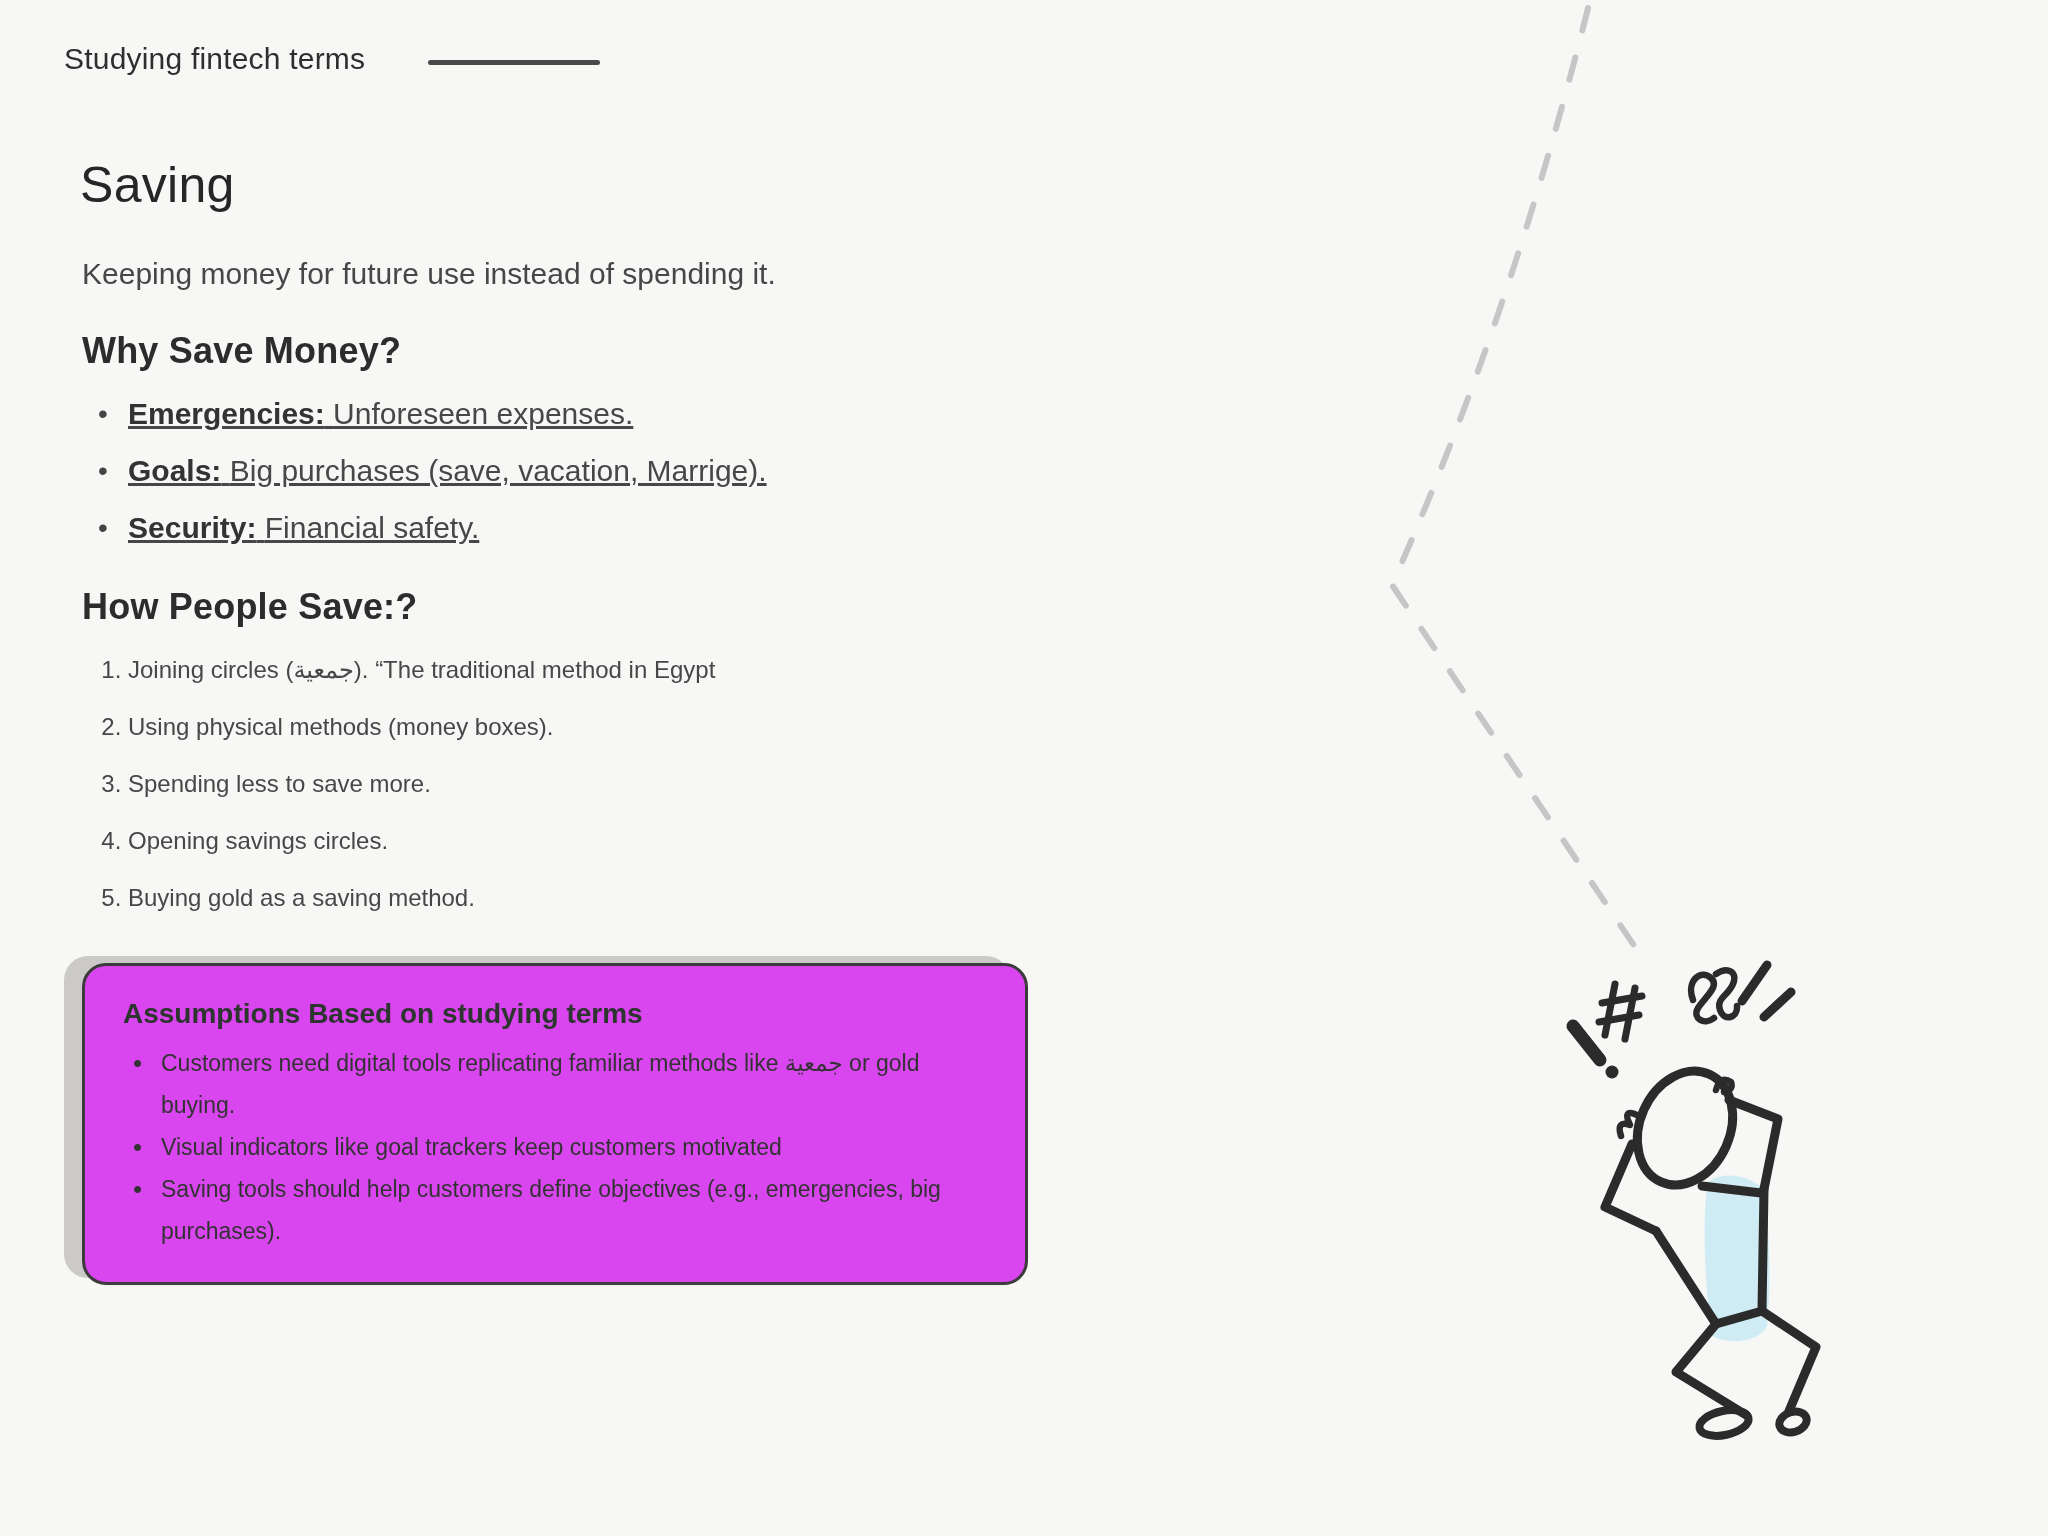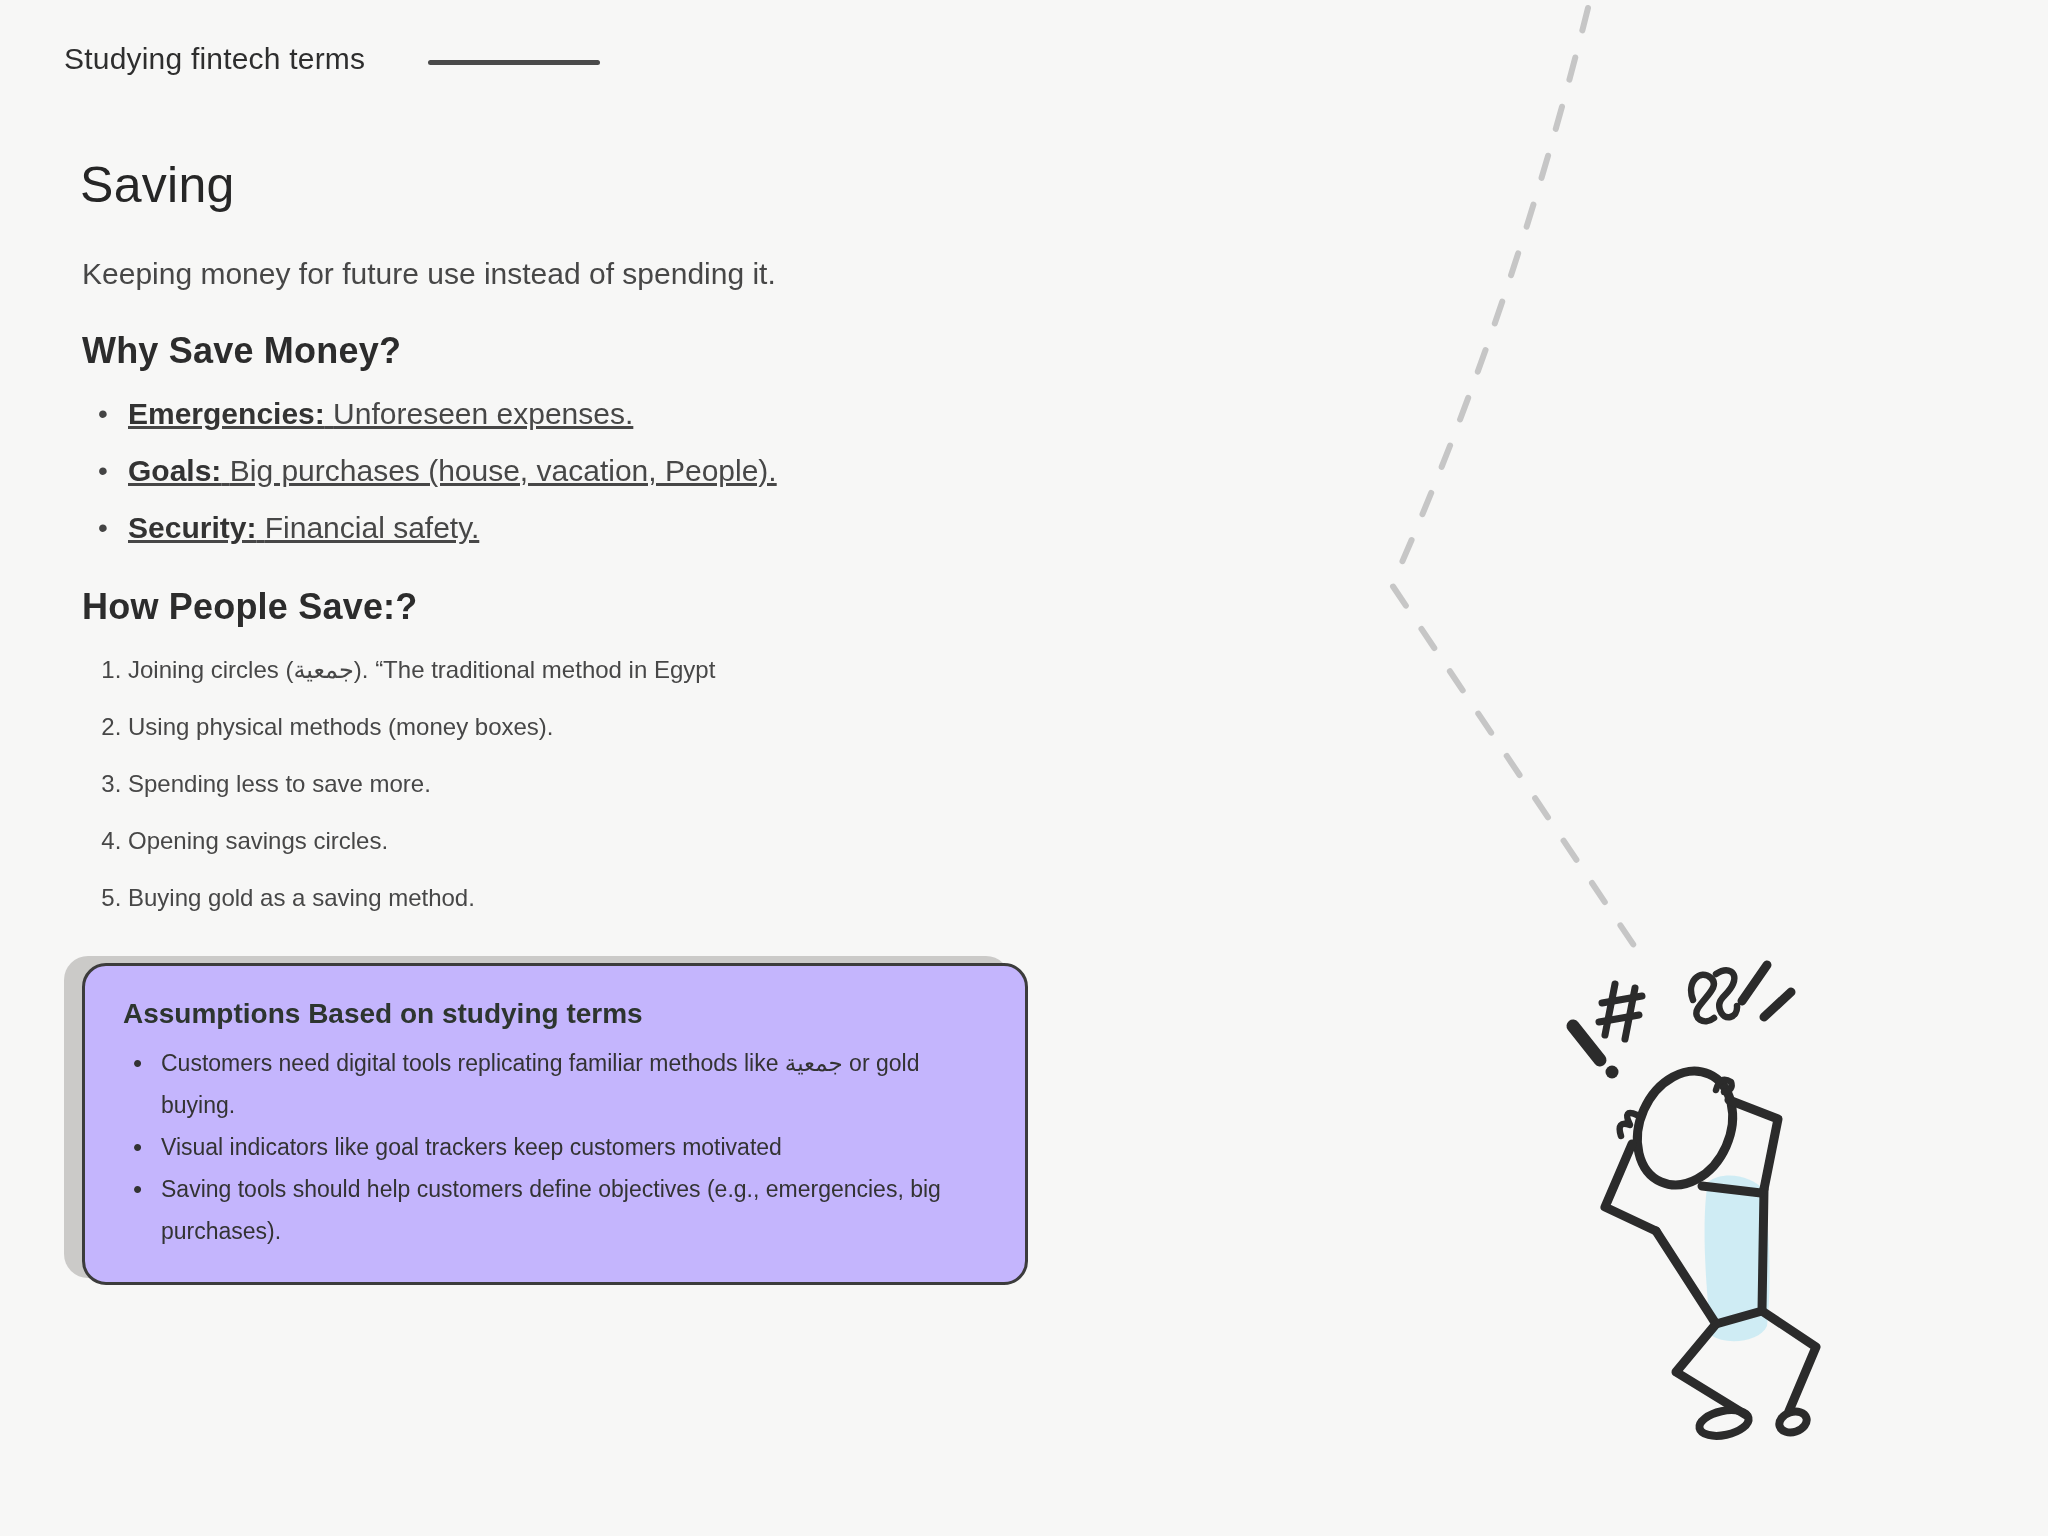--- a/index.html
+++ b/index.html
@@ -51,21 +51,21 @@
 
   .num-list { position: absolute; left: 82px; top: 654px; width: 950px; list-style: decimal; padding-left: 46px; }
   .num-list li {
     font-size: 24px; line-height: 32px; margin-bottom: 25px; color: #474747;
   }
   .num-list li::marker { color: #474747; }
 
   
   .callout {
     position: absolute; left: 82px; top: 963px; width: 946px; min-height: 315px;
-    background: #c4b5fd; border: 3px solid #3c3c3c; border-radius: 24px;
+    background: #d946ef; border: 3px solid #3c3c3c; border-radius: 24px;
     box-shadow: -18px -7px 0 0 #cbcac8;
     padding: 32px 38px 30px 38px;
   }
   .callout-title { font-size: 28px; font-weight: 700; color: #2d352f; margin-bottom: 12px; }
   .callout-list { list-style: none; }
   .callout-list li {
     position: relative; padding-left: 38px; max-width: 830px;
     font-size: 23px; line-height: 42px; color: #333;
   }
   .callout-list li::before {
@@ -91,21 +91,21 @@
   <p class="doc-subtitle">Keeping money for future use instead of spending it.</p>
 
   <h2 class="h2 h2-why">Why Save Money?</h2>
   <ul class="bullet-list">
     <li>
       <b>Emergencies:</b>
       <span>Unforeseen expenses.</span>
     </li>
     <li>
       <b>Goals:</b>
-      <span>Big purchases (house, vacation, People).</span>
+      <span>Big purchases (save, vacation, Marrige).</span>
     </li>
     <li>
       <b>Security:</b>
       <span>Financial safety.</span>
     </li>
   </ul>
 
   <h2 class="h2 h2-how">How People Save:?</h2>
   <ol class="num-list">
     <li><span>Joining circles (جمعية). “The traditional method in Egypt</span></li>

